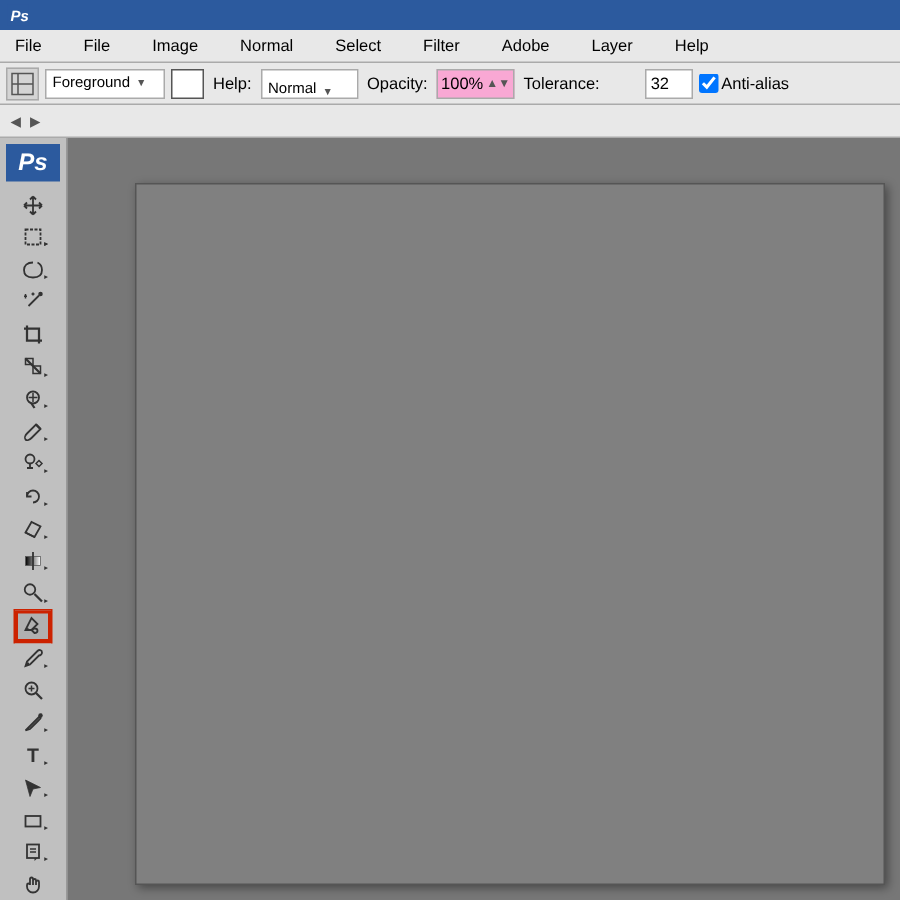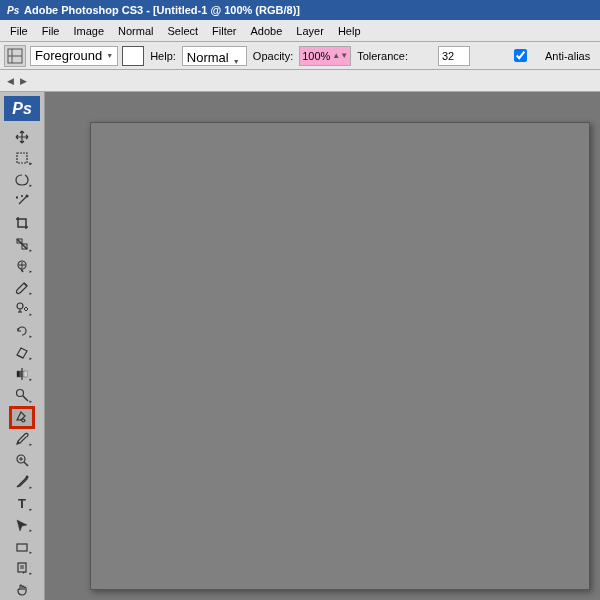--- a/index.html
+++ b/index.html
@@ -35,21 +35,21 @@
     }
 
     
     #menu-bar {
       background: #e8e8e8;
       height: 22px;
       display: flex;
       align-items: center;
       padding: 0 4px;
       border-bottom: 1px solid #aaa;
-      gap: 2px;
+      gap: 16px;
     }
     #menu-bar span {
       padding: 2px 6px;
       cursor: pointer;
       font-size: 11px;
       color: #000;
     }
 
     
     #options-bar {
@@ -72,21 +72,21 @@
       font-size: 10px;
       cursor: pointer;
     }
     .options-dropdown {
       display: flex;
       align-items: center;
       border: 1px solid #aaa;
       background: white;
       height: 20px;
       padding: 0 4px;
-      font-size: 13px;
+      font-size: 10px;
       cursor: pointer;
       min-width: 80px;
       position: relative;
     }
     .options-dropdown::after {
       content: '▼';
       font-size: 7px;
       margin-left: 4px;
       color: #555;
     }
@@ -106,23 +106,22 @@
       border: 1px solid #aaa;
       background: white;
       height: 20px;
       padding: 0 3px;
       font-size: 11px;
       width: 40px;
     }
     .options-checkbox-group {
       display: flex;
       align-items: center;
-      gap: 18px;
-      font-size: 11px;
-      margin-left: 40px;
+      gap: 2px;
+      font-size: 11px;
     }
 
     
     #main-area {
       display: flex;
       height: calc(600px - 20px - 22px - 28px - 22px);
     }
 
     
     #toolbar-row {
@@ -210,21 +209,20 @@
 </head>
 <body>
 
 <div id="title-bar">
   <div class="ps-logo">
     <svg width="14" height="14" viewBox="0 0 14 14">
       <rect width="14" height="14" fill="#2c5a9e"></rect>
       <text x="2" y="11" fill="white" font-size="10" font-weight="bold" font-style="italic" font-family="Arial">Ps</text>
     </svg>
   </div>
-  <span>Adobe Photoshop CS3 - [Untitled-1 @ 100% (RGB/8)]</span>
 </div>
 
 <div id="menu-bar">
   <span>File</span>
   <span>File</span>
   <span>Image</span>
   <span>Normal</span>
   <span>Select</span>
   <span>Filter</span>
   <span>Adobe</span>

